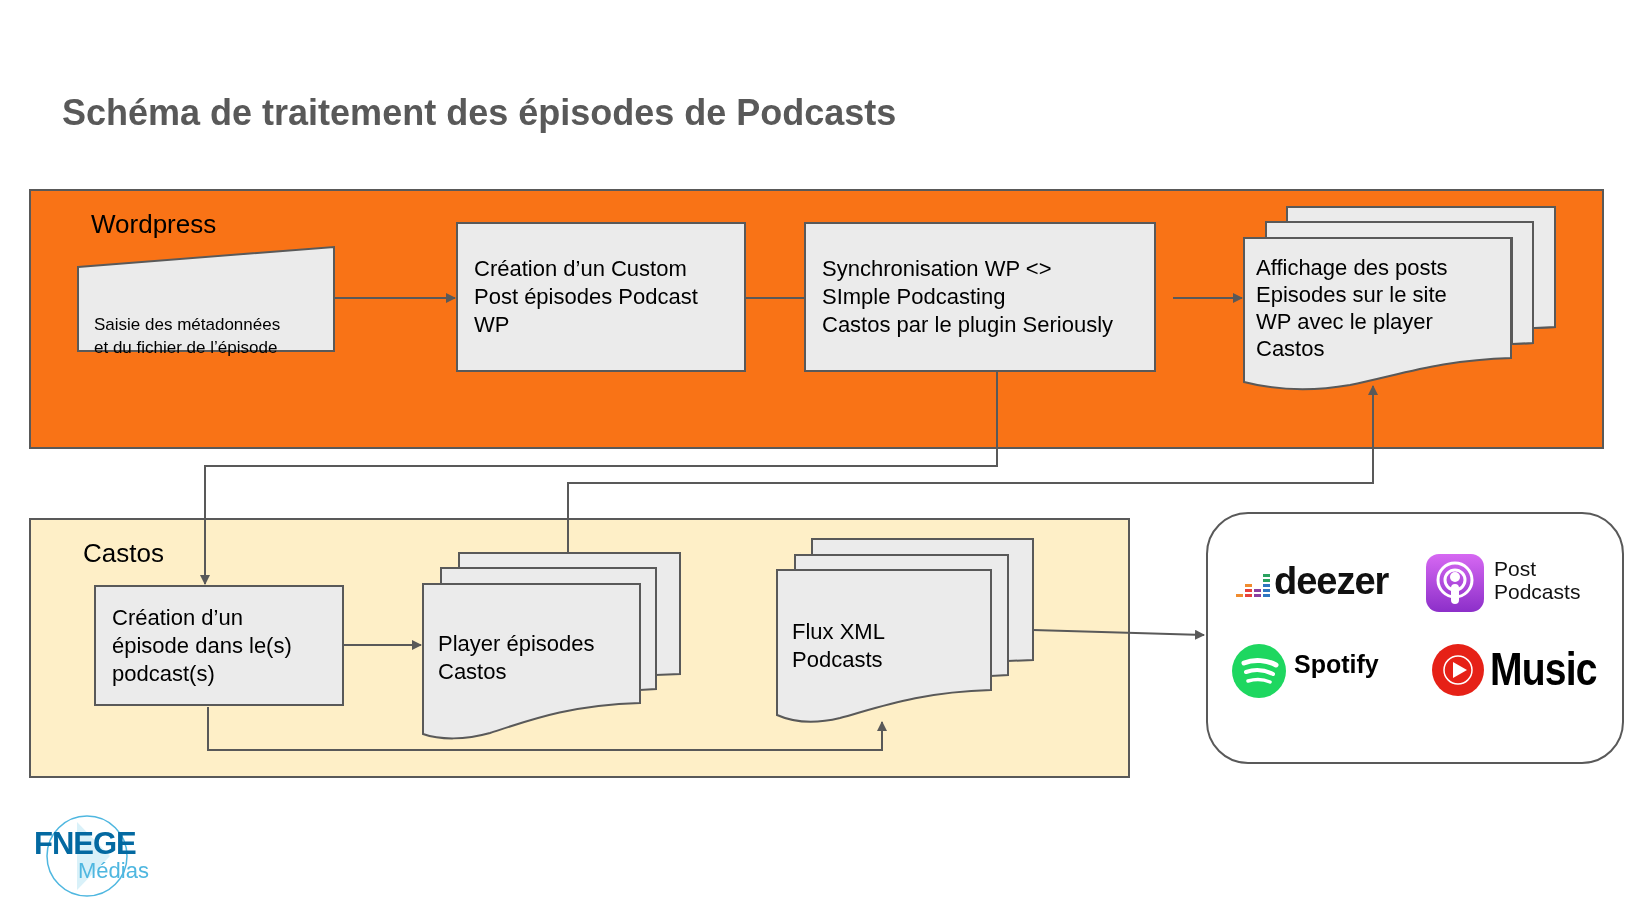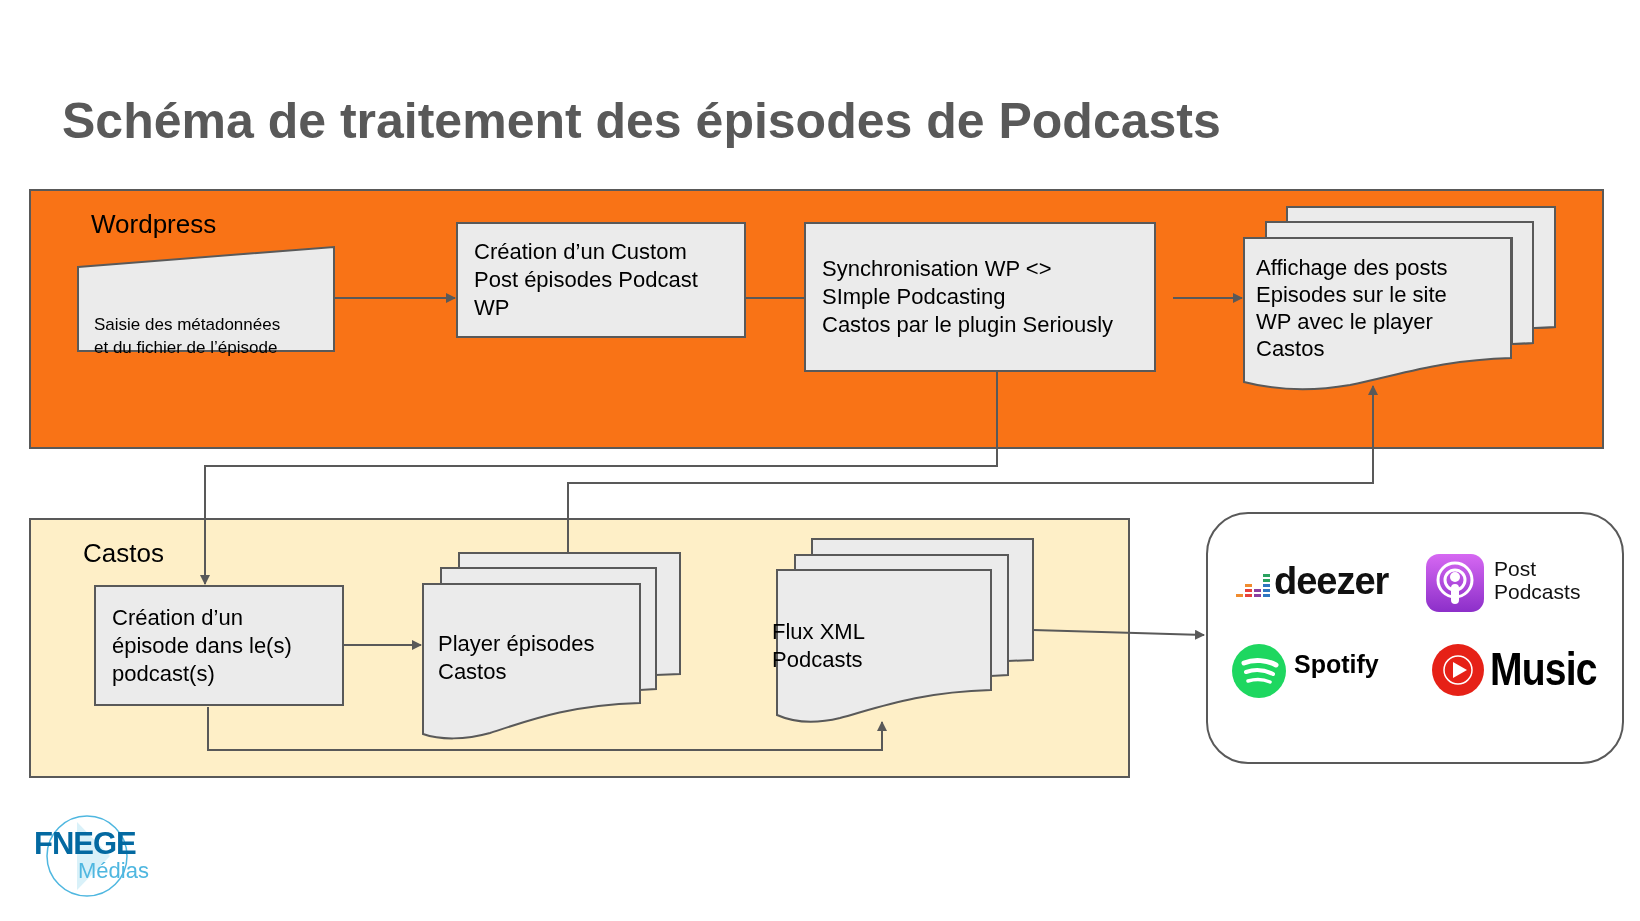--- a/index.html
+++ b/index.html
@@ -1,17 +1,17 @@
 <!DOCTYPE html>
 <html><head>
 <meta charset="utf-8">
 <style>
   html, body { margin:0; padding:0; background:#ffffff; }
   body { width:1640px; height:921px; position:relative; overflow:hidden; font-family:"Liberation Sans", sans-serif; color:#000; }
-  .title { position:absolute; left:62px; top:92px; font-size:50px; font-weight:bold; color:#595959; letter-spacing:0px; white-space:nowrap; }
+  .title { position:absolute; left:62px; top:92px; font-size:36px; font-weight:bold; color:#595959; letter-spacing:0px; white-space:nowrap; }
   .lane { position:absolute; border:2px solid #595959; box-sizing:border-box; }
   .lane-wp { left:29px; top:189px; width:1575px; height:260px; background:#f97316; }
   .lane-castos { left:29px; top:518px; width:1101px; height:260px; background:#feefc7; }
   .lane-label { position:absolute; font-size:26px; color:#000; }
   .box { position:absolute; background:#ebebeb; border:2px solid #595959; box-sizing:border-box; font-size:22px; line-height:28px; padding:0 16px; display:flex; align-items:center; }
   svg.overlay { position:absolute; left:0; top:0; }
   .doctext { position:absolute; font-size:22px; line-height:28px; }
   .platforms { position:absolute; left:1206px; top:512px; width:418px; height:252px; border:2px solid #595959; border-radius:42px; box-sizing:border-box; background:#fff; }
   .logo-text { position:absolute; white-space:nowrap; }
 </style>
@@ -63,21 +63,21 @@
   <line x1="334" y1="298" x2="455" y2="298" stroke="#595959" stroke-width="2" marker-end="url(#arr)"></line>
   <line x1="746" y1="298" x2="820" y2="298" stroke="#595959" stroke-width="2" marker-end="url(#arr)"></line>
   <line x1="1173" y1="298" x2="1242" y2="298" stroke="#595959" stroke-width="2" marker-end="url(#arr)"></line>
   <polyline points="997,372 997,466 205,466 205,584" fill="none" stroke="#595959" stroke-width="2" marker-end="url(#arr)"></polyline>
   <polyline points="568,553 568,483 1373,483 1373,386" fill="none" stroke="#595959" stroke-width="2" marker-end="url(#arr)"></polyline>
   <line x1="317" y1="645" x2="421" y2="645" stroke="#595959" stroke-width="2" marker-end="url(#arr)"></line>
   <polyline points="208,707 208,750 882,750 882,722" fill="none" stroke="#595959" stroke-width="2" marker-end="url(#arr)"></polyline>
   <line x1="1033" y1="630" x2="1204" y2="635" stroke="#595959" stroke-width="2" marker-end="url(#arr)"></line>
 </svg>
 
-<div class="box" style="left:456px; top:222px; width:290px; height:116px;">
+<div class="box" style="left:456px; top:222px; width:290px; height:150px;">
   <div>
     <div>Création d’un Custom</div>
     <div>Post épisodes Podcast</div>
     <div>WP</div>
   </div>
 </div>
 
 <div class="box" style="left:804px; top:222px; width:352px; height:150px;">
   <div>
     <div>Synchronisation WP &lt;&gt;</div>
@@ -104,21 +104,21 @@
   <div>Episodes sur le site</div>
   <div>WP avec le player</div>
   <div>Castos</div>
 </div>
 
 <div class="doctext" style="left:438px; top:630px;">
   <div>Player épisodes</div>
   <div>Castos</div>
 </div>
 
-<div class="doctext" style="left:772px; top:618px;">
+<div class="doctext" style="left:792px; top:618px;">
   <div>Flux XML</div>
   <div>Podcasts</div>
 </div>
 
 <div class="platforms">
 
   <div style="position:absolute; left:28px; top:58px;">
     <svg width="34" height="26">
       <rect x="0" y="22" width="7" height="3" fill="#f08c2e"></rect>
       <rect x="9" y="22" width="7" height="3" fill="#e8413b"></rect>

